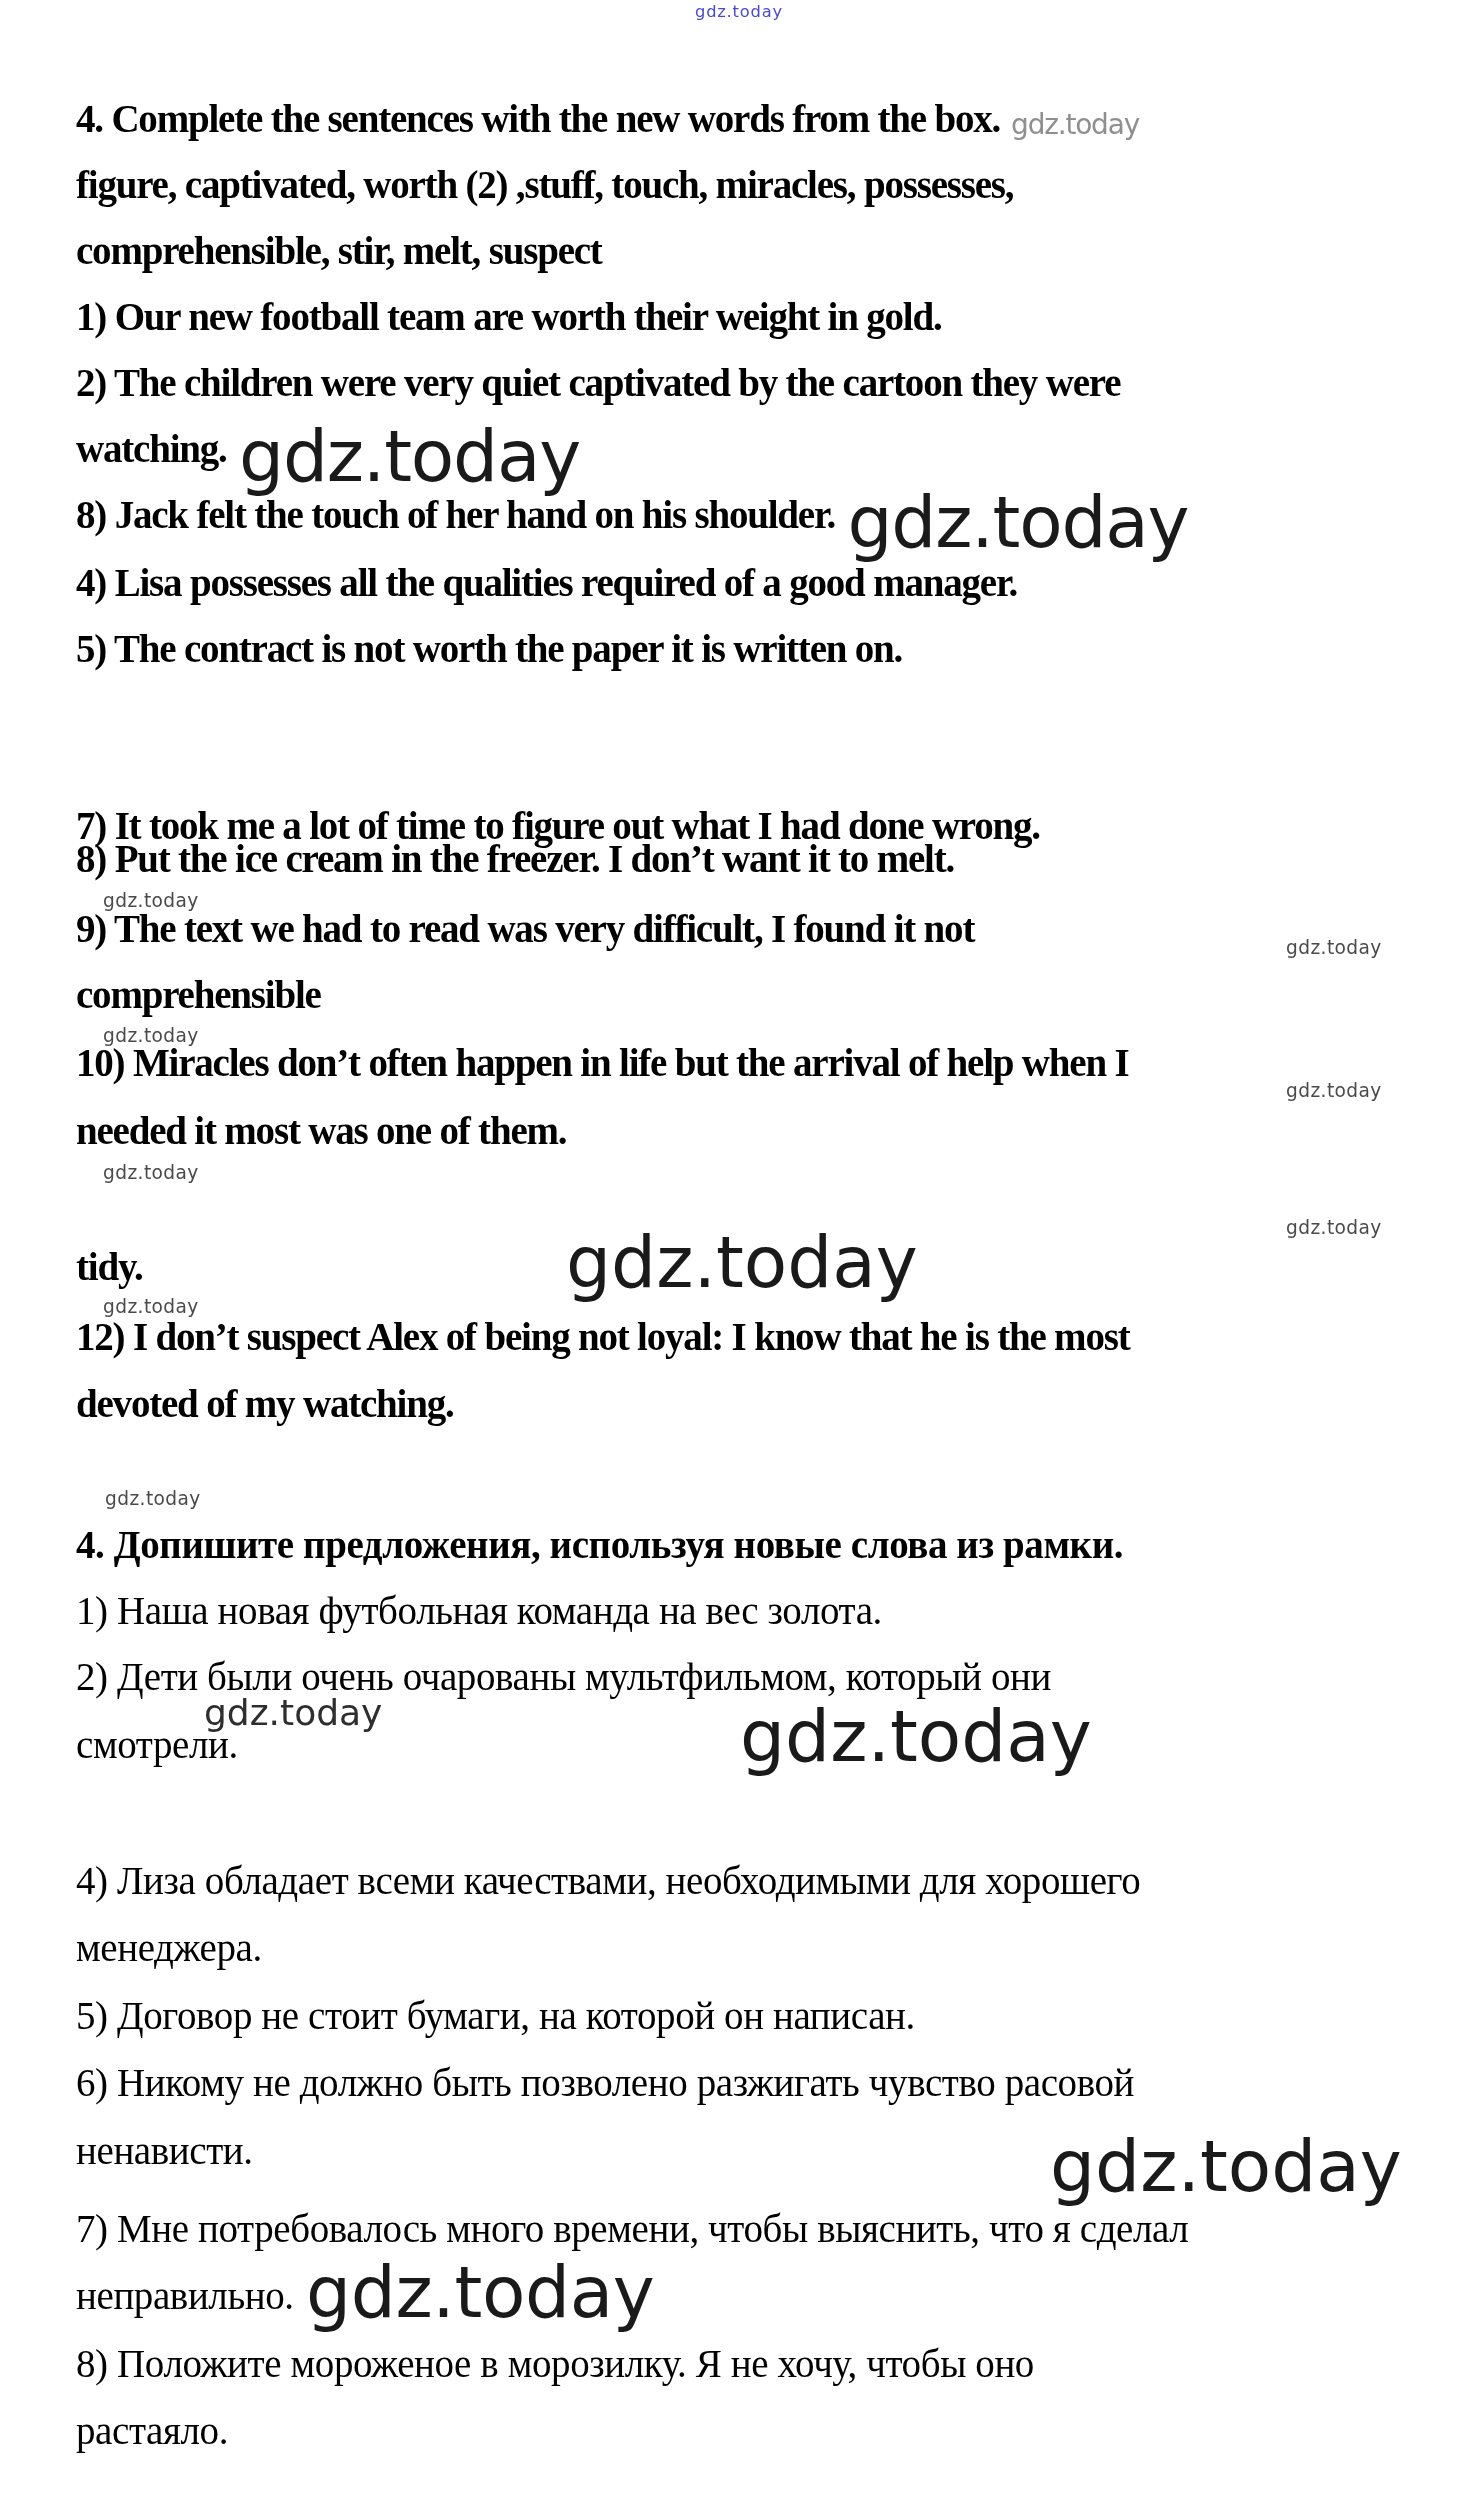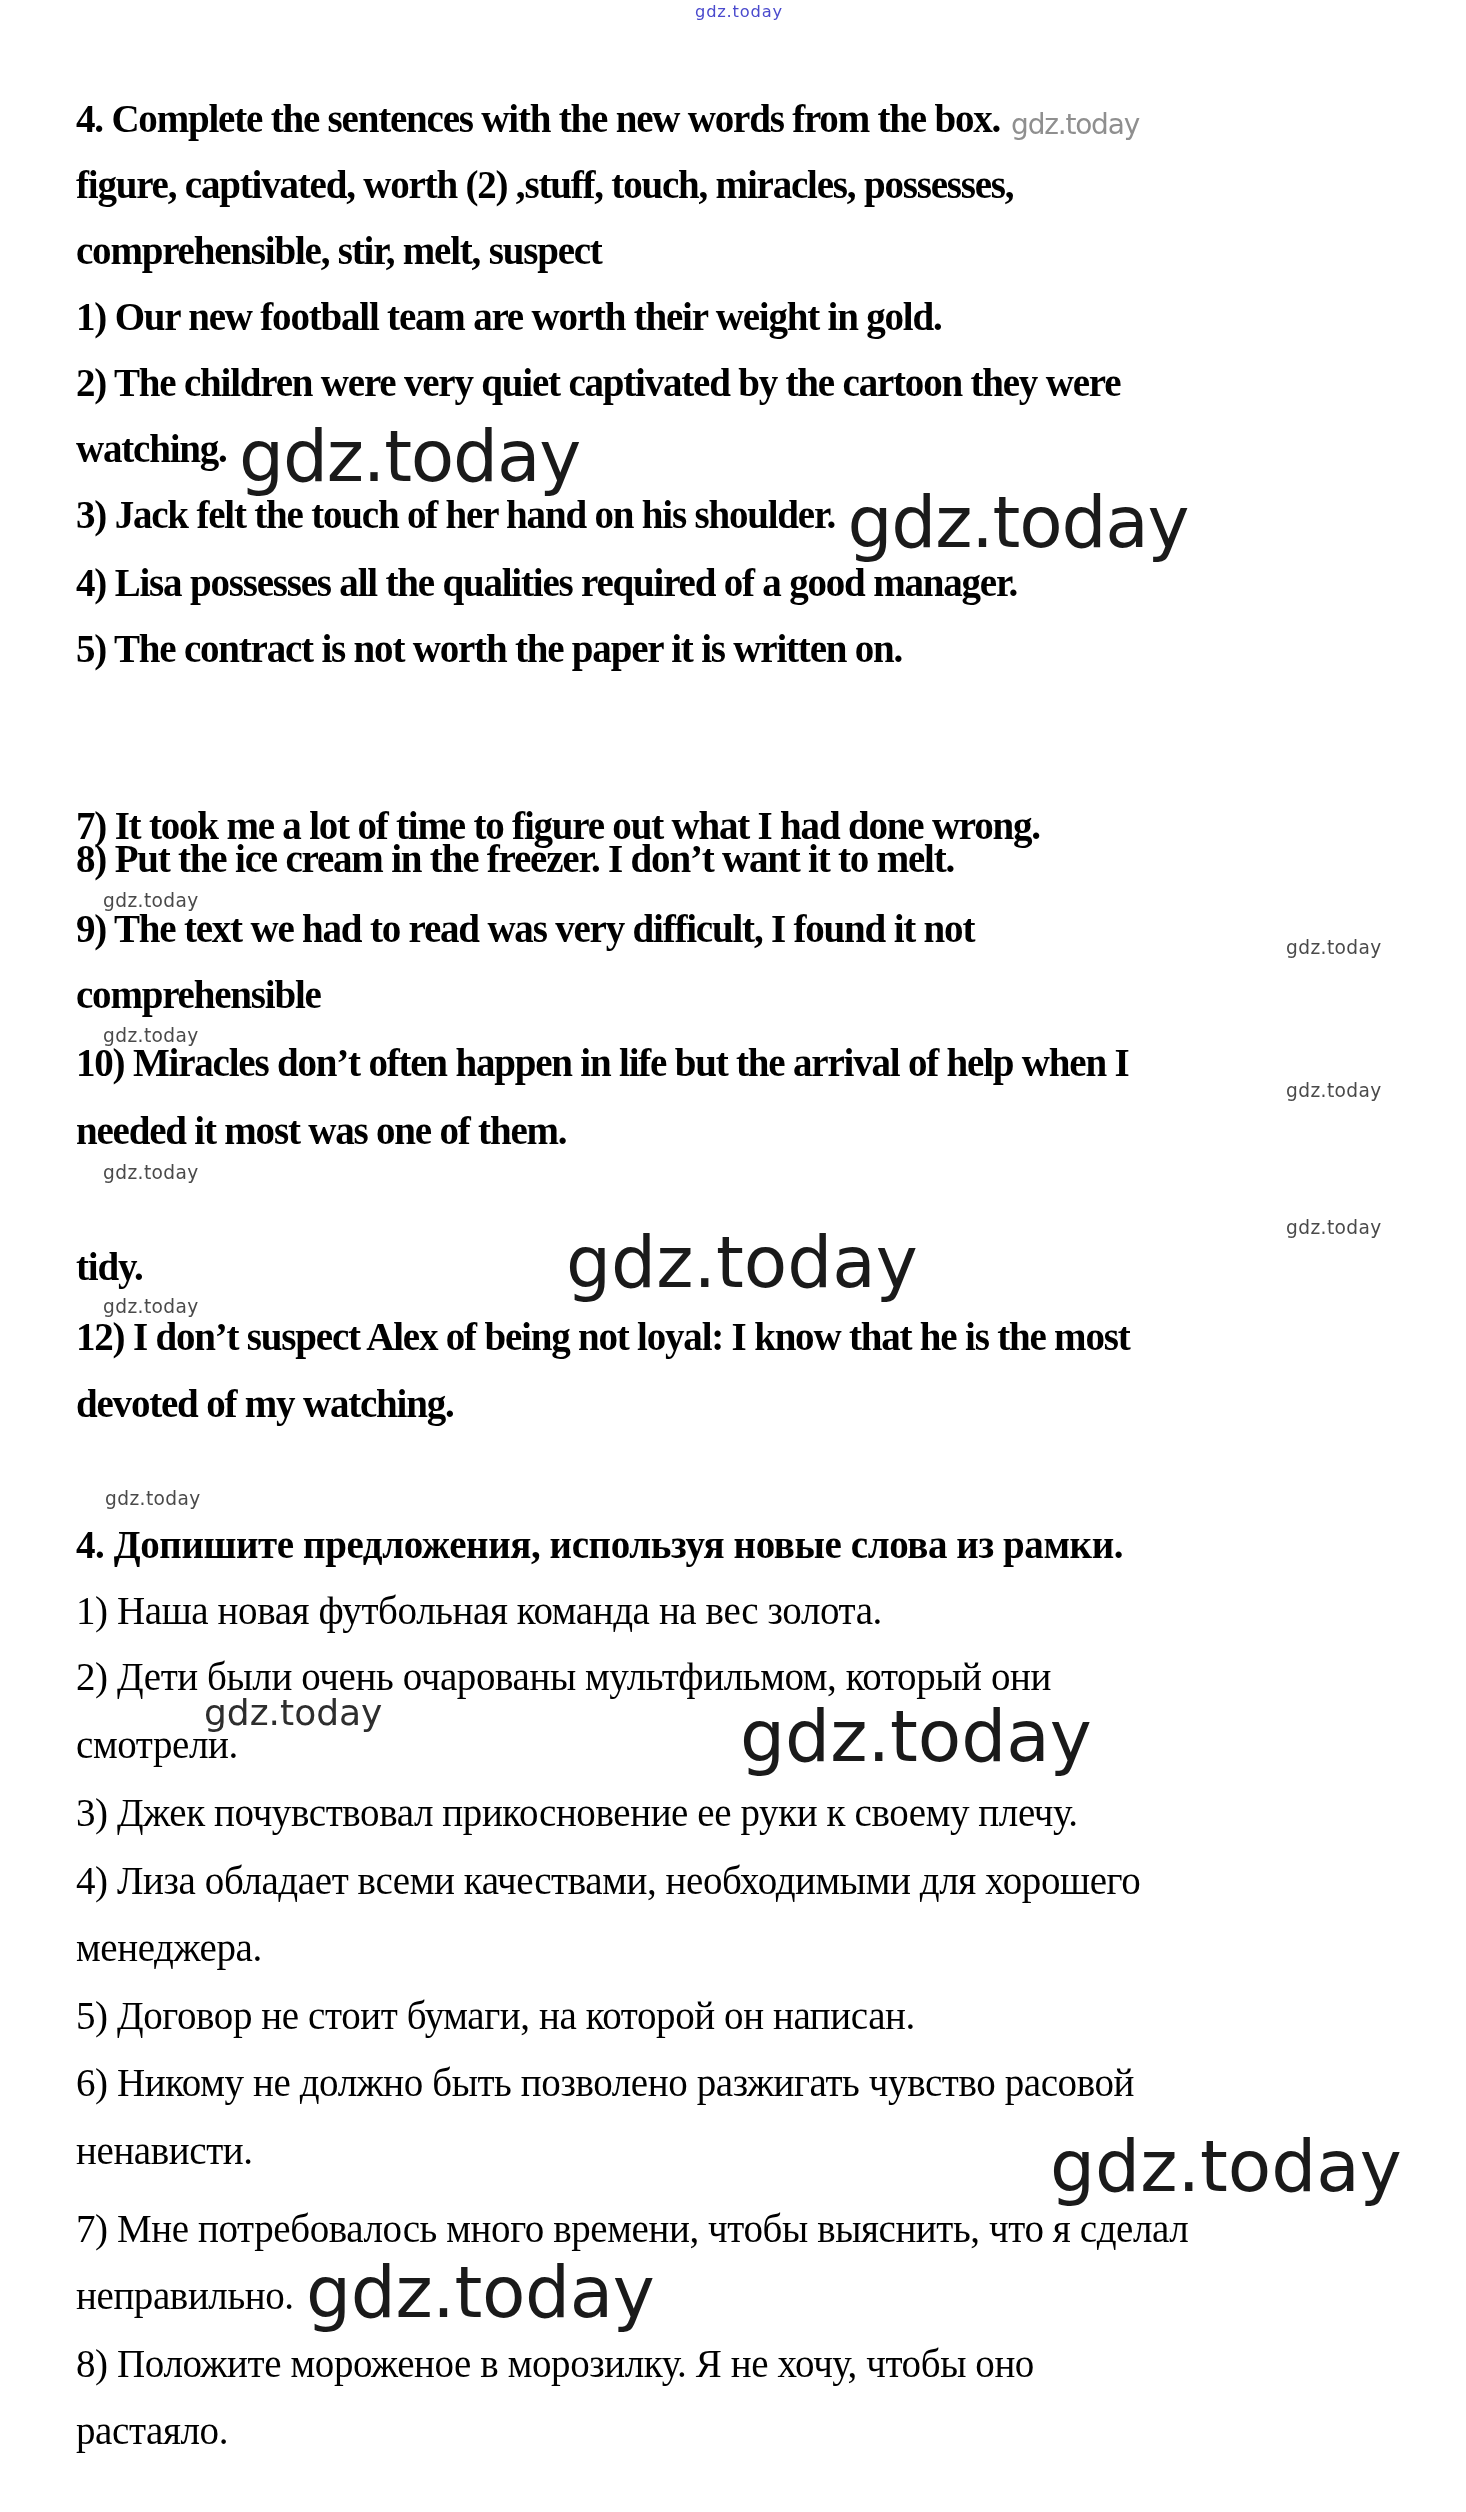--- a/index.html
+++ b/index.html
@@ -74,21 +74,21 @@
 
   <div class="wm wm-abs wm-top" style="left:695px; top:1.6px;">gdz.today</div>
 
   <div class="line en" style="top:95px;"><span>4. Complete the sentences with the new words from the box.</span><span class="wm wm-inline-gray">gdz.today</span></div>
 
   <div class="line en" style="top:161px;">figure, captivated, worth (2) ,stuff, touch, miracles, possesses,</div>
   <div class="line en" style="top:227px;">comprehensible, stir, melt, suspect</div>
   <div class="line en" style="top:293px;">1) Our new football team are worth their weight in gold.</div>
   <div class="line en" style="top:359px;">2) The children were very quiet captivated by the cartoon they were</div>
   <div class="line en" style="top:425px;"><span>watching.</span><span class="wm wm-inline-big">gdz.today</span></div>
-  <div class="line en" style="top:491px;"><span>3) Jack felt the touch of her hand on his shoulder.</span><span class="wm wm-inline-big">gdz.today</span></div>
+  <div class="line en" style="top:491px;"><span>8) Jack felt the touch of her hand on his shoulder.</span><span class="wm wm-inline-big">gdz.today</span></div>
   <div class="line en" style="top:559px;">4) Lisa possesses all the qualities required of a good manager.</div>
   <div class="line en" style="top:625px;">5) The contract is not worth the paper it is written on.</div>
   <div class="line en" style="top:802px;">7) It took me a lot of time to figure out what I had done wrong.</div>
   <div class="line en" style="top:835px;">8) Put the ice cream in the freezer. I don’t want it to melt.</div>
   <div class="line en" style="top:905px;">9) The text we had to read was very difficult, I found it not</div>
   <div class="line en" style="top:971px;">comprehensible</div>
   <div class="line en" style="top:1039px;">10) Miracles don’t often happen in life but the arrival of help when I</div>
   <div class="line en" style="top:1107px;">needed it most was one of them.</div>
   <div class="line en" style="top:1243px;">tidy.</div>
   <div class="line en" style="top:1313px;">12) I don’t suspect Alex of being not loyal: I know that he is the most</div>
@@ -102,21 +102,20 @@
   <div class="wm wm-abs wm-small" style="left:1286px; top:1217px;">gdz.today</div>
   <div class="wm wm-abs wm-big" style="left:566px; top:1221px;">gdz.today</div>
   <div class="wm wm-abs wm-small" style="left:103px; top:1296px;">gdz.today</div>
   <div class="wm wm-abs wm-small" style="left:105px; top:1488px;">gdz.today</div>
 
   <div class="line ru ru-heading" style="top:1521px;">4. Допишите предложения, используя новые слова из рамки.</div>
 
   <div class="line ru" style="top:1587px;">1) Наша новая футбольная команда на вес золота.</div>
   <div class="line ru" style="top:1653px;">2) Дети были очень очарованы мультфильмом, который они</div>
   <div class="line ru" style="top:1721px;">смотрели.</div>
-  <div class="line ru" style="top:1789px;">3) Джек почувствовал прикосновение ее руки к своему плечу.</div>
   <div class="line ru" style="top:1857px;">4) Лиза обладает всеми качествами, необходимыми для хорошего</div>
   <div class="line ru" style="top:1924px;">менеджера.</div>
   <div class="line ru" style="top:1992px;">5) Договор не стоит бумаги, на которой он написан.</div>
   <div class="line ru" style="top:2059px;">6) Никому не должно быть позволено разжигать чувство расовой</div>
   <div class="line ru" style="top:2127px;">ненависти.</div>
   <div class="line ru" style="top:2205px;">7) Мне потребовалось много времени, чтобы выяснить, что я сделал</div>
   <div class="line ru" style="top:2272px;"><span>неправильно.</span><span class="wm wm-inline-big ru-offset">gdz.today</span></div>
   <div class="line ru" style="top:2340px;">8) Положите мороженое в морозилку. Я не хочу, чтобы оно</div>
   <div class="line ru" style="top:2407px;">растаяло.</div>
 

